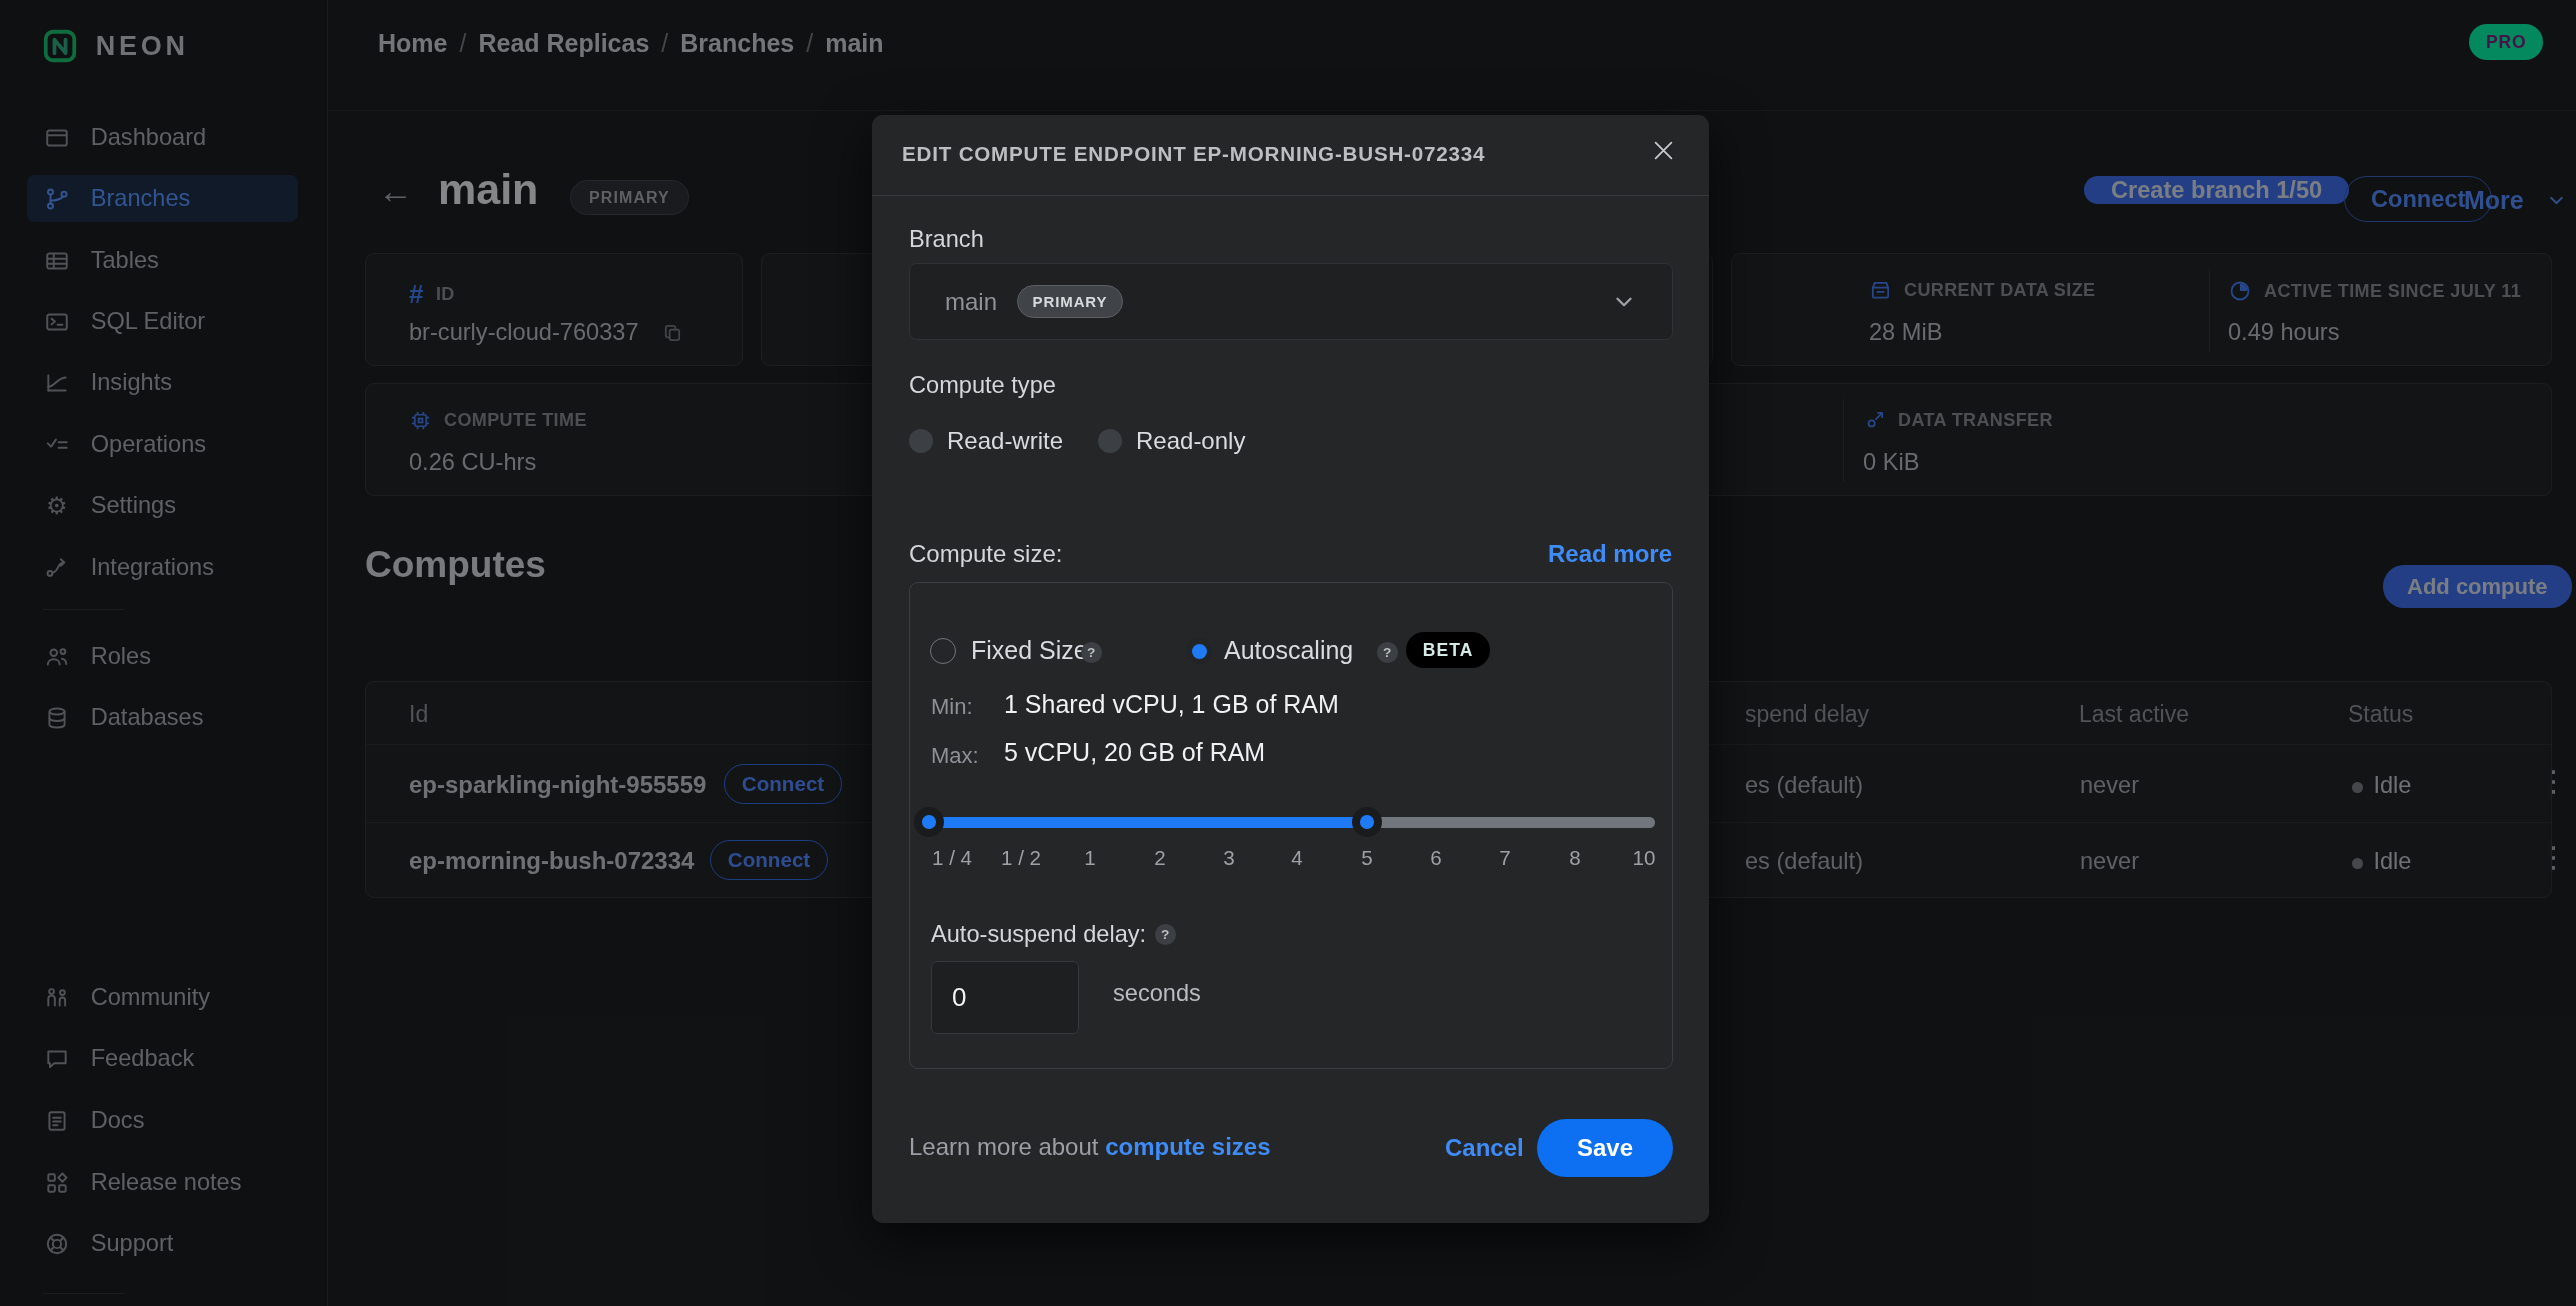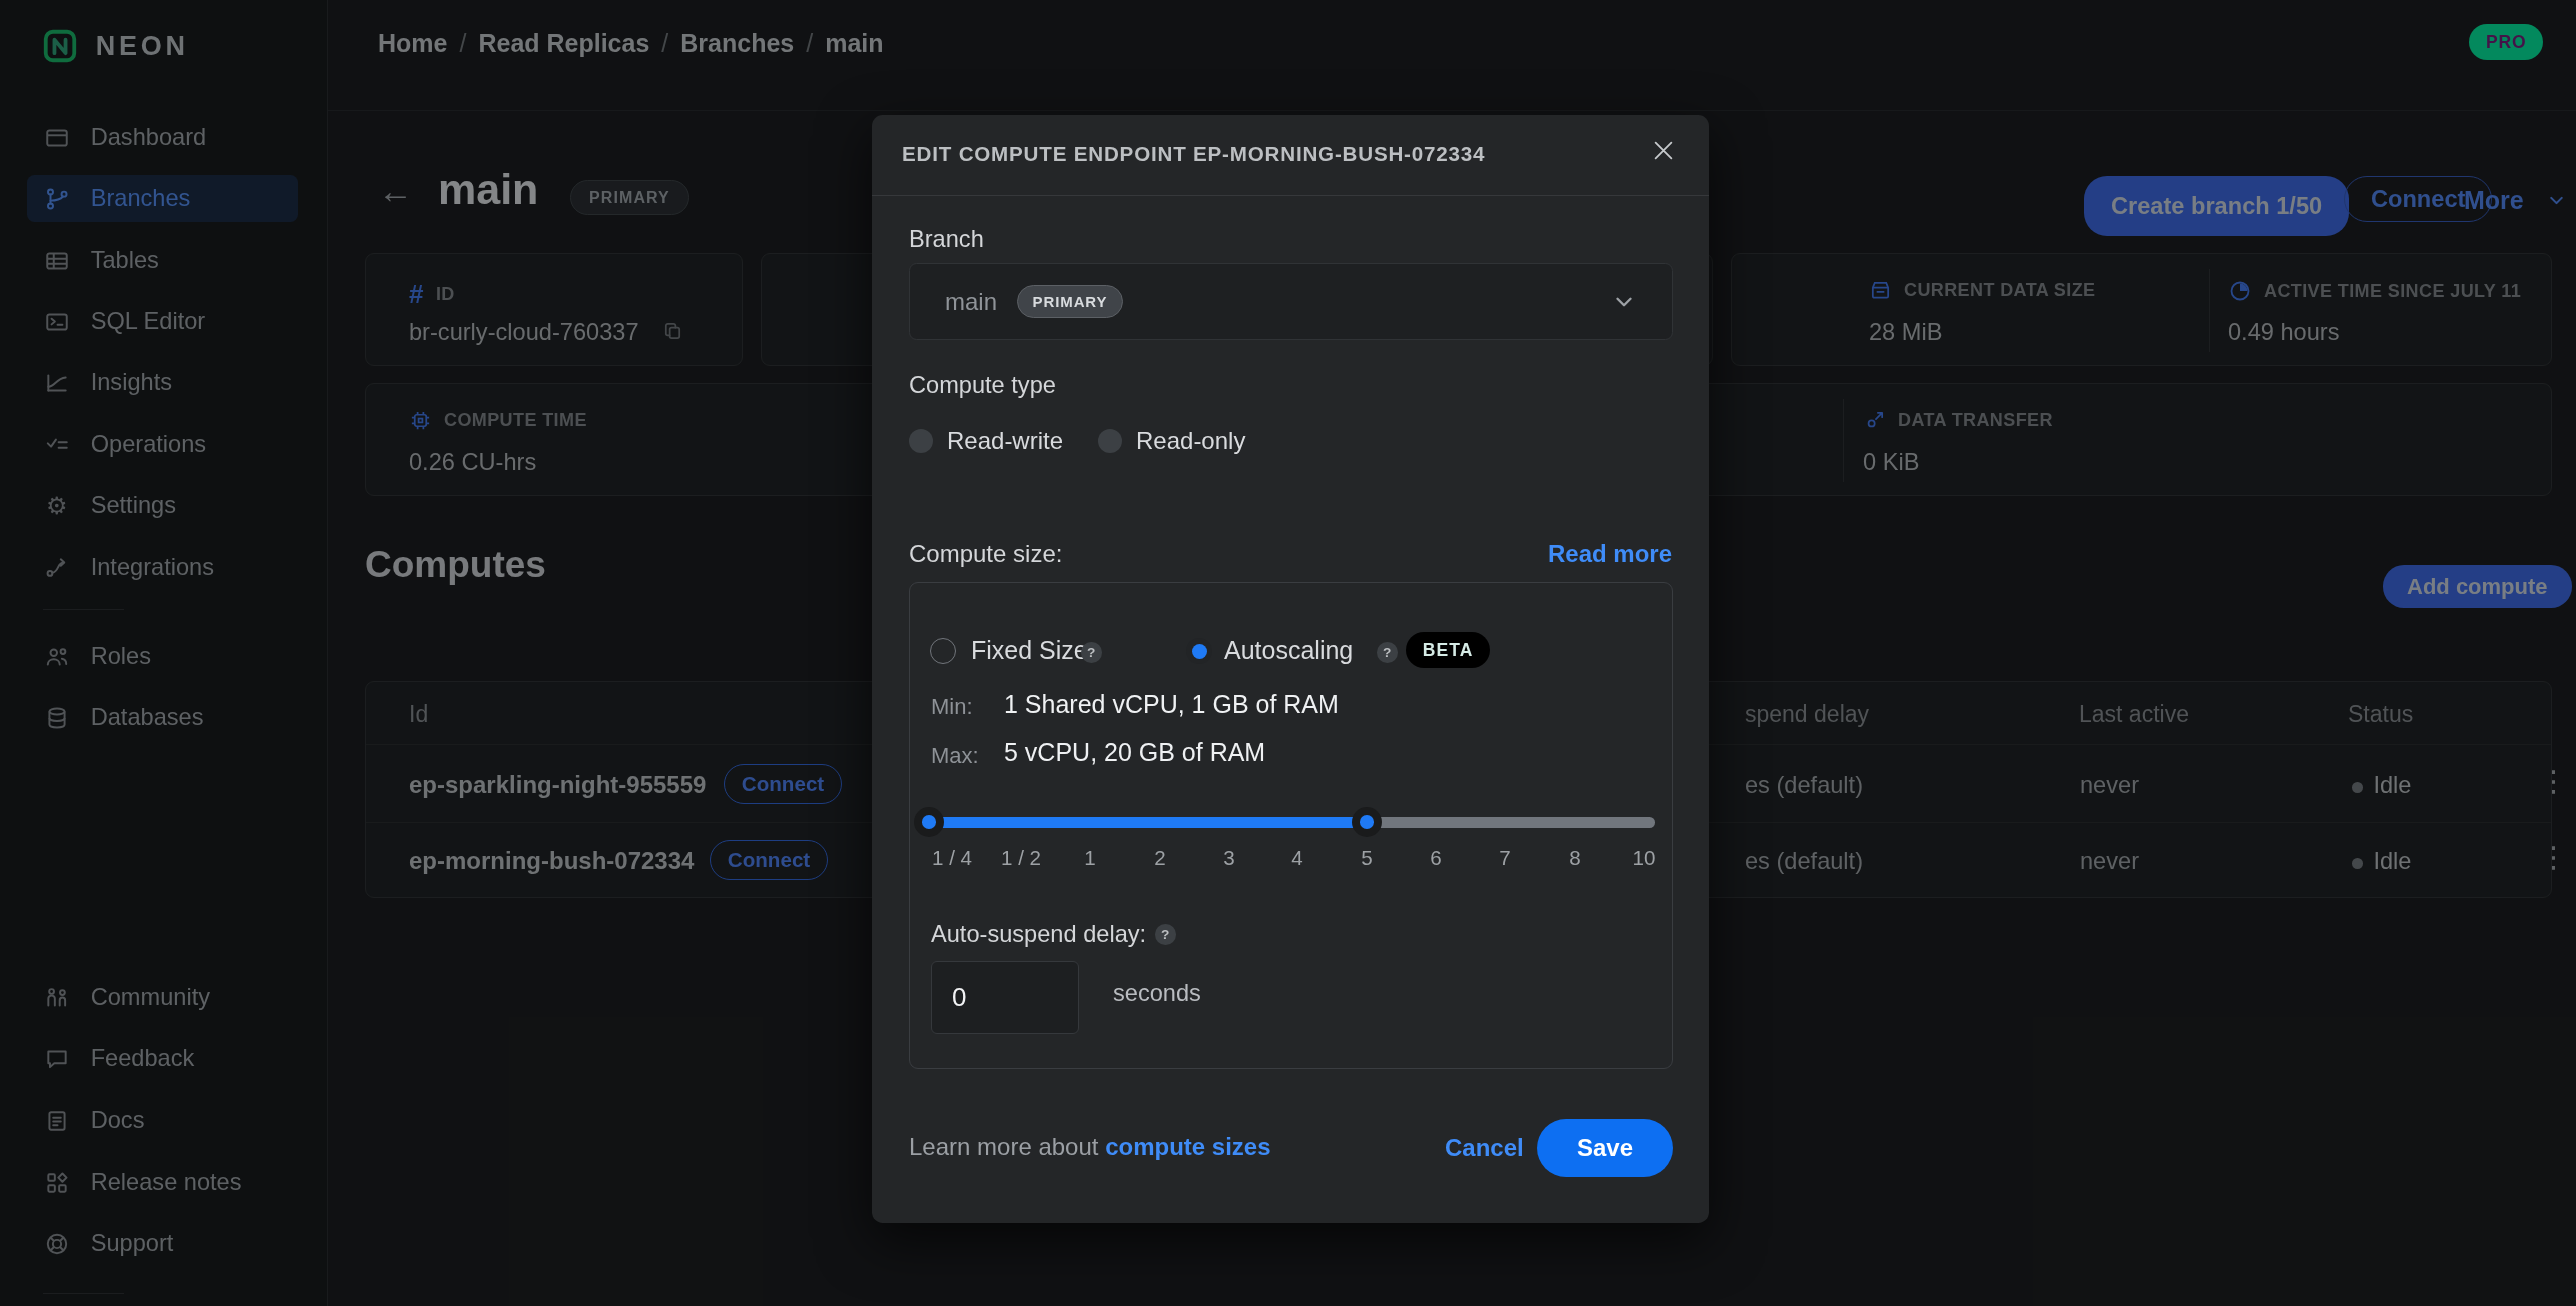--- a/index.html
+++ b/index.html
@@ -26,30 +26,30 @@
   .breadcrumb .sep{color:#6f7377;font-weight:400;}
   .pro-badge{position:absolute;right:33px;top:24px;height:36px;padding:0 16.7px;border-radius:18px;
     background:#00e599;color:#701a75;font-size:17.5px;font-weight:bold;letter-spacing:0.8px;
     display:flex;align-items:center;}
   
   .content{position:absolute;left:328px;top:110px;width:2248px;height:1196px;z-index:1;}
   .back-arrow{position:absolute;left:50px;top:63px;color:#9ca0a5;font-size:35px;line-height:1;cursor:pointer;}
   .page-title{position:absolute;left:110px;top:55px;font-size:43px;font-weight:bold;color:#dfe1e4;}
   .primary-badge{position:absolute;left:242px;top:70px;padding:7.6px 18px;border-radius:18px;background:#26292d;
     border:0.8px solid #3a3e43;color:#9ba0a6;font-size:16px;font-weight:bold;letter-spacing:1.1px;}
-  .btn-primary{background:#3965e0;color:#ccd2dd;border:none;border-radius:23px;height:60px;
+  .btn-primary{background:#3965e0;color:#ccd2dd;border:none;border-radius:23px;height:28px;
     font-size:23.6px;font-weight:600;padding:0 27px;font-family:inherit;display:flex;align-items:center;cursor:pointer;}
   .btn-outline{background:transparent;color:#4e82ee;border:1.5px solid #3256b8;border-radius:23px;height:46px;
     font-size:23.6px;font-weight:600;padding:0 26px;font-family:inherit;display:flex;align-items:center;cursor:pointer;}
   .more-btn{position:absolute;left:2136px;top:76px;color:#4e82ee;font-size:25px;font-weight:600;display:flex;align-items:center;gap:22px;cursor:pointer;}
   
   .card{position:absolute;background:#1b1d1f;border:0.8px solid #2c2e31;border-radius:9px;box-sizing:border-box;}
   .stat-label{display:flex;align-items:center;gap:12px;color:#7e8287;font-size:18px;font-weight:bold;letter-spacing:0.4px;}
   .stat-label .sicon{color:#3f74e8;}
-  .stat-value{color:#aeb1b5;font-size:23.6px;display:flex;align-items:flex-start;gap:22px;}
+  .stat-value{color:#aeb1b5;font-size:23.6px;display:flex;align-items:center;gap:22px;}
   .vdiv{position:absolute;width:0.8px;background:#2c2e31;}
   
   .section-title{position:absolute;left:37px;top:434px;font-size:37px;font-weight:bold;color:#caccd0;}
   .table-card{position:absolute;left:37px;top:571px;width:2187px;height:217px;background:#1b1d1f;
     border:0.8px solid #2c2e31;border-radius:9px;box-sizing:border-box;}
   .th{position:absolute;font-size:23px;color:#85898e;}
   .td{position:absolute;font-size:23.6px;color:#9da1a5;}
   .td-id{font-size:24px;font-weight:600;color:#b9bcc0;}
   .hline{position:absolute;left:0;width:100%;height:0.8px;background:#26282a;}
   .connect-pill{position:absolute;border:1.5px solid #2e62d9;color:#4a7df0;border-radius:20px;

